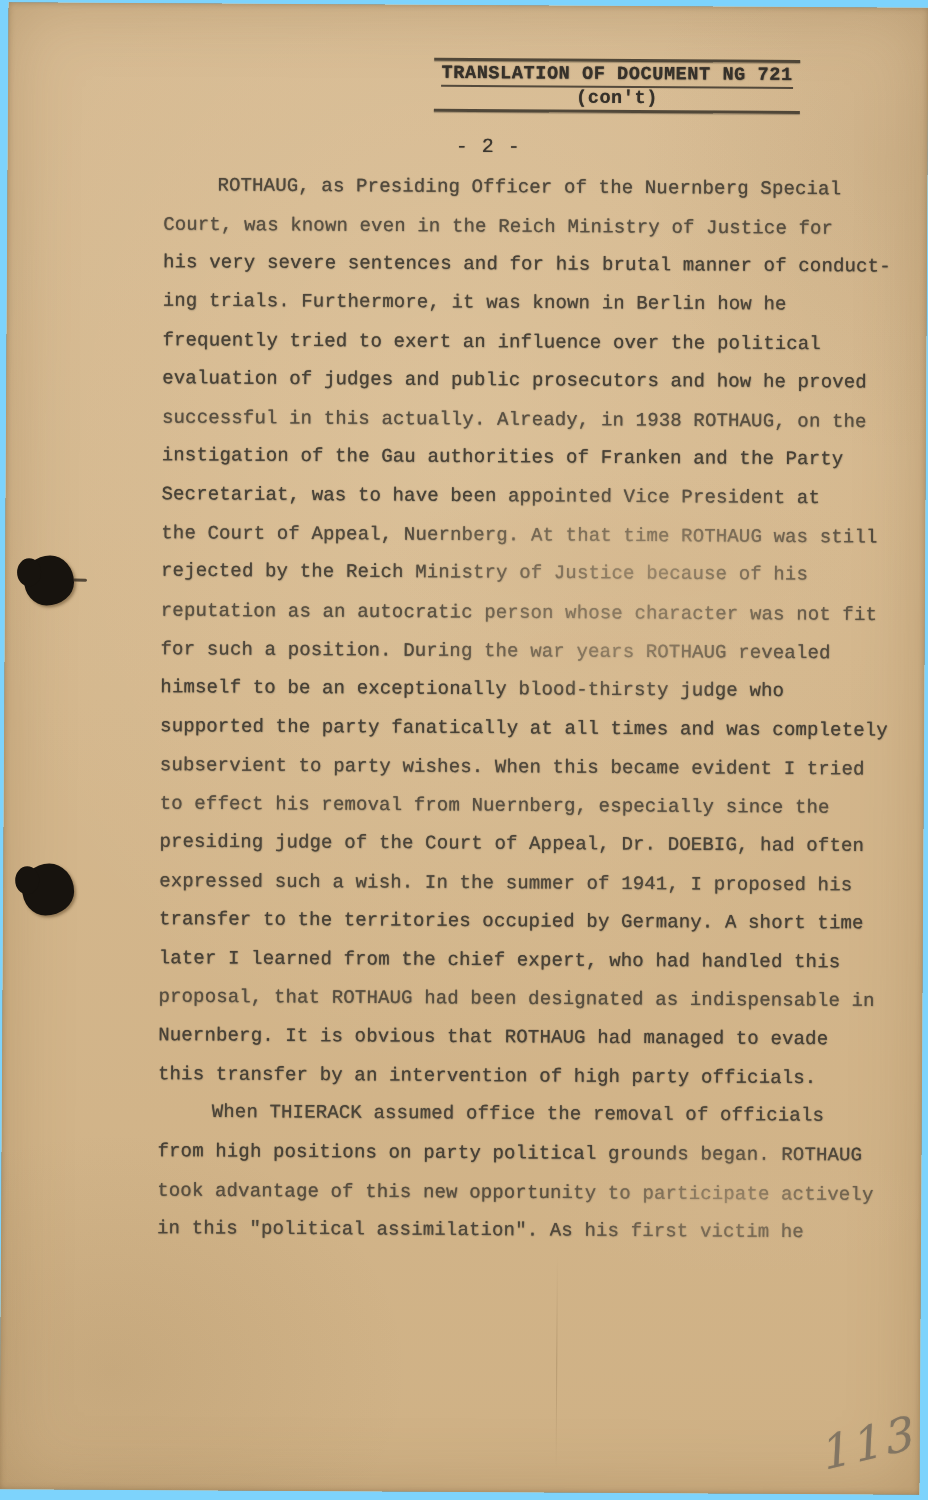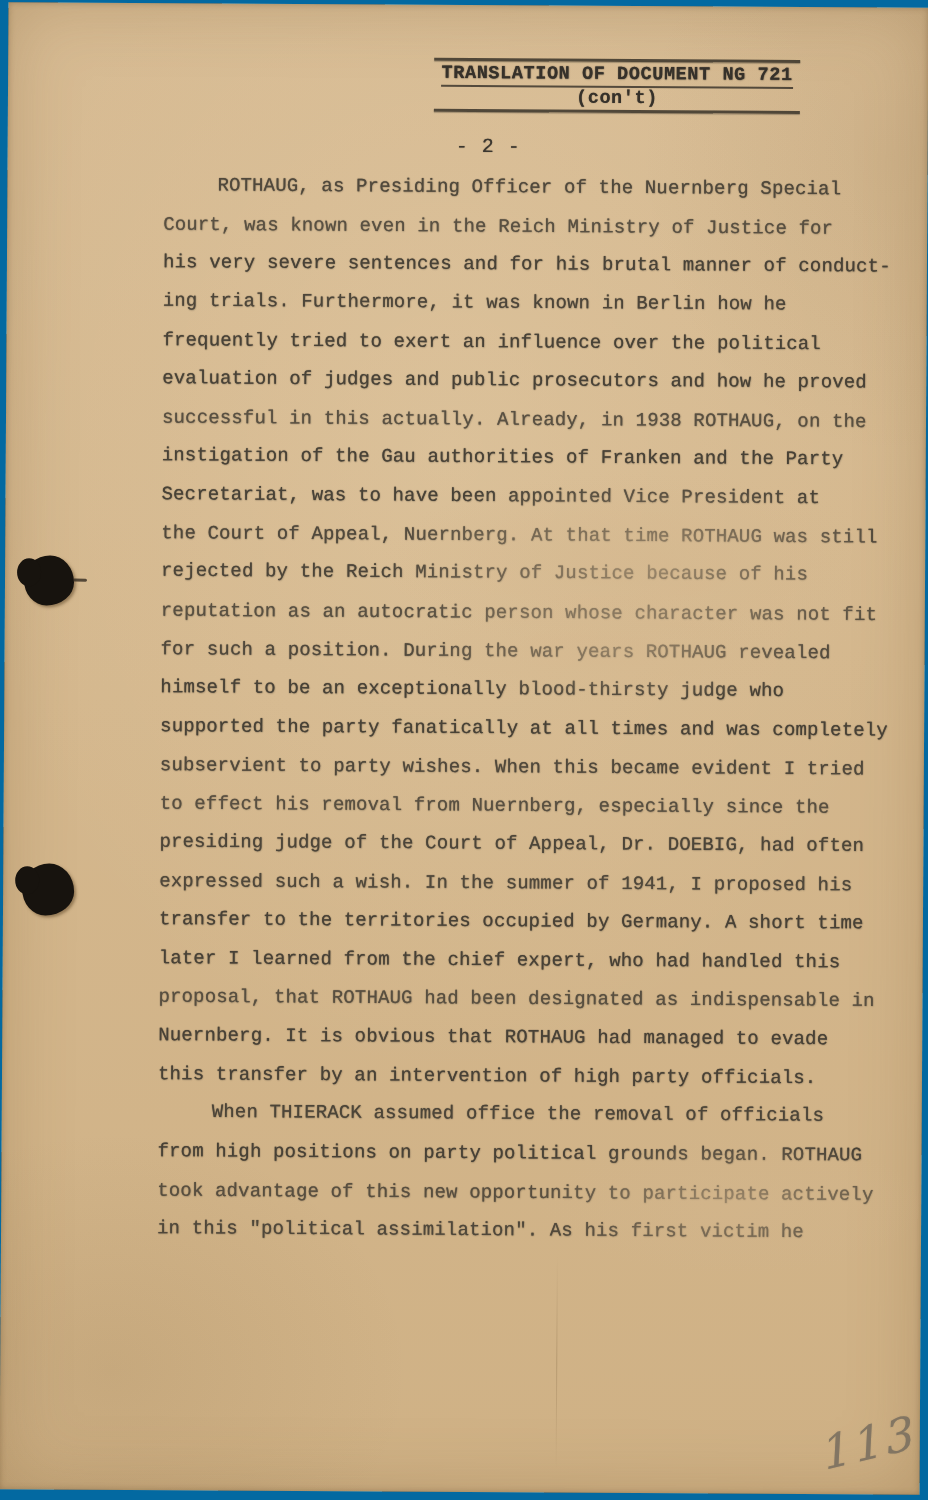--- a/index.html
+++ b/index.html
@@ -5,21 +5,21 @@
   html, body {
     margin: 0; padding: 0;
     width: 928px; height: 1500px;
     background: #16110c;
     overflow: hidden;
     font-family: "Liberation Mono", "DejaVu Sans Mono", monospace;
   }
   .scan {
     position: relative;
     width: 928px; height: 1500px;
-    background: #0369a1;
+    background: #7dd3fc;
   }
   .paper {
     position: absolute;
     left: 4px; top: 5px;
     width: 920px; height: 1487px;
     background:
       radial-gradient(ellipse 700px 900px at 48% 30%, rgba(255,241,212,0.14), rgba(255,241,212,0) 70%),
       radial-gradient(ellipse 500px 400px at 12% 92%, rgba(110,80,40,0.10), rgba(110,80,40,0) 60%),
       radial-gradient(ellipse 420px 500px at 96% 10%, rgba(110,80,40,0.08), rgba(110,80,40,0) 60%),
       linear-gradient(176deg, #d7bb93 0%, #d4b78d 45%, #cfb185 100%);

